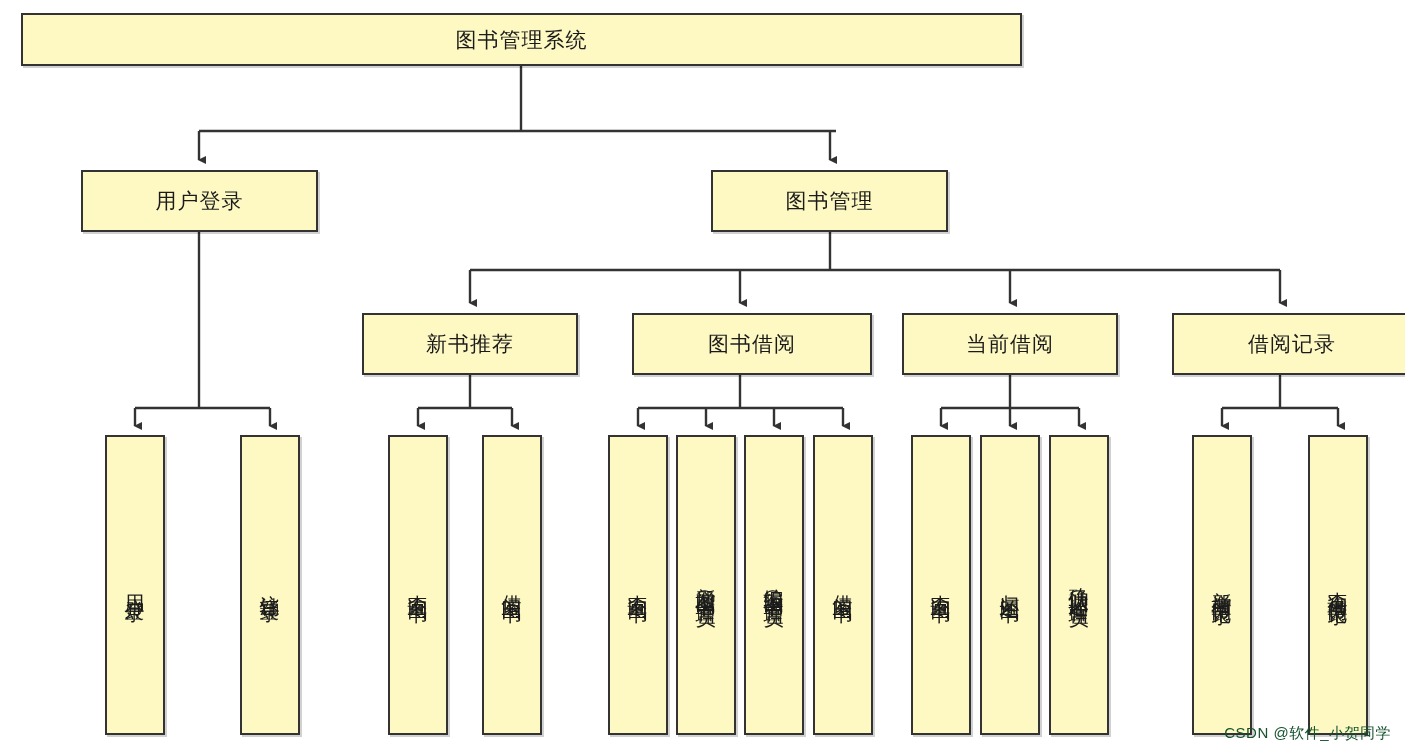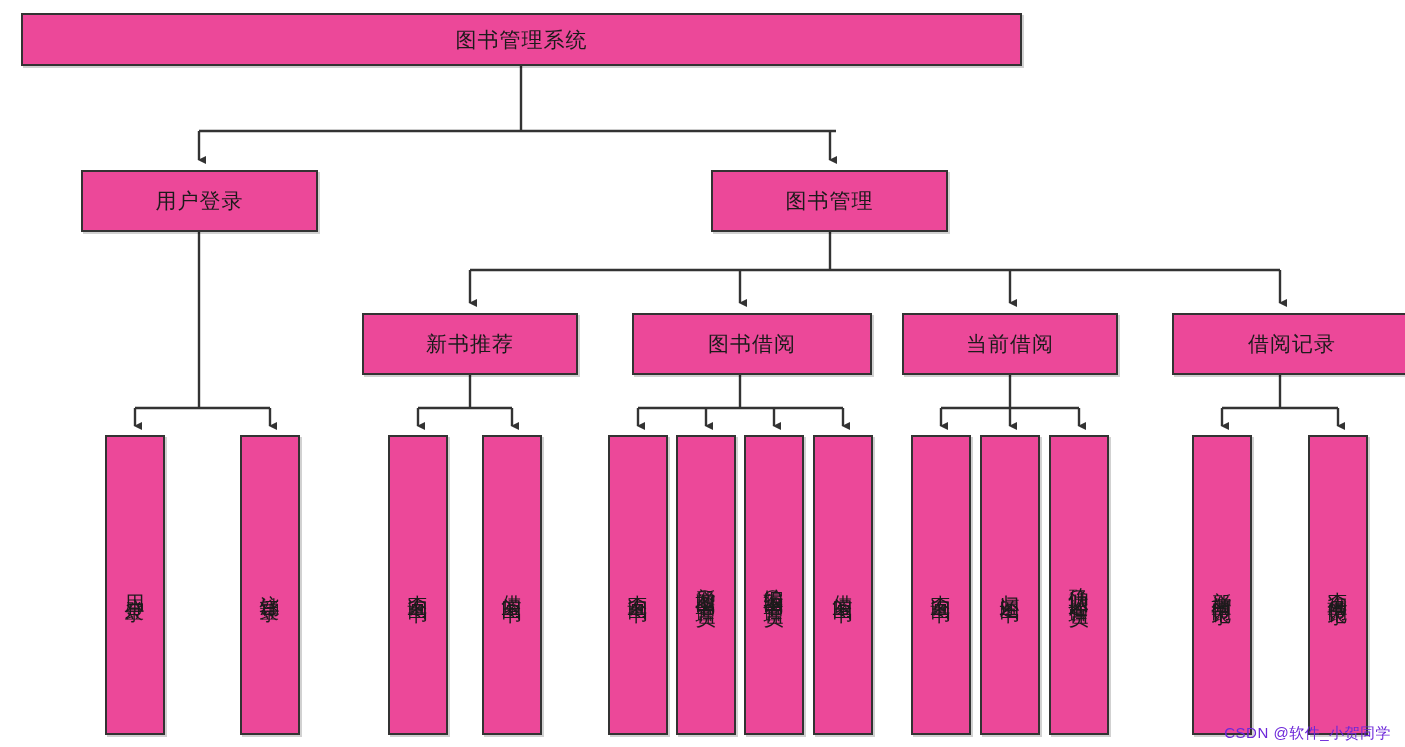--- a/index.html
+++ b/index.html
@@ -21,21 +21,21 @@
     position: absolute;
     left: 0;
     top: 0;
     width: 1405px;
     height: 747px;
     pointer-events: none;
   }
   .node {
     position: absolute;
     box-sizing: border-box;
-    background: #ec4899;
+    background: #fef9c3;
     border: 2px solid #333333;
     box-shadow: 2px 2px 0 rgba(0,0,0,0.18);
     display: flex;
     align-items: center;
     justify-content: center;
     color: #1b1b1b;
   }
   .node.h {
     font-size: 21px;
     letter-spacing: 1px;
@@ -48,21 +48,21 @@
     text-orientation: upright;
     letter-spacing: 3px;
     line-height: 1;
     white-space: nowrap;
   }
   .watermark {
     position: absolute;
     right: 14px;
     bottom: 4px;
     font-size: 15px;
-    color: #6d28d9;
+    color: #14532d;
     letter-spacing: 0.5px;
     white-space: nowrap;
   }
 </style>
 </head>
 <body>
 
 <div id="canvas">
 
   <svg class="edges" viewBox="0 0 1405 747" xmlns="http://www.w3.org/2000/svg">

